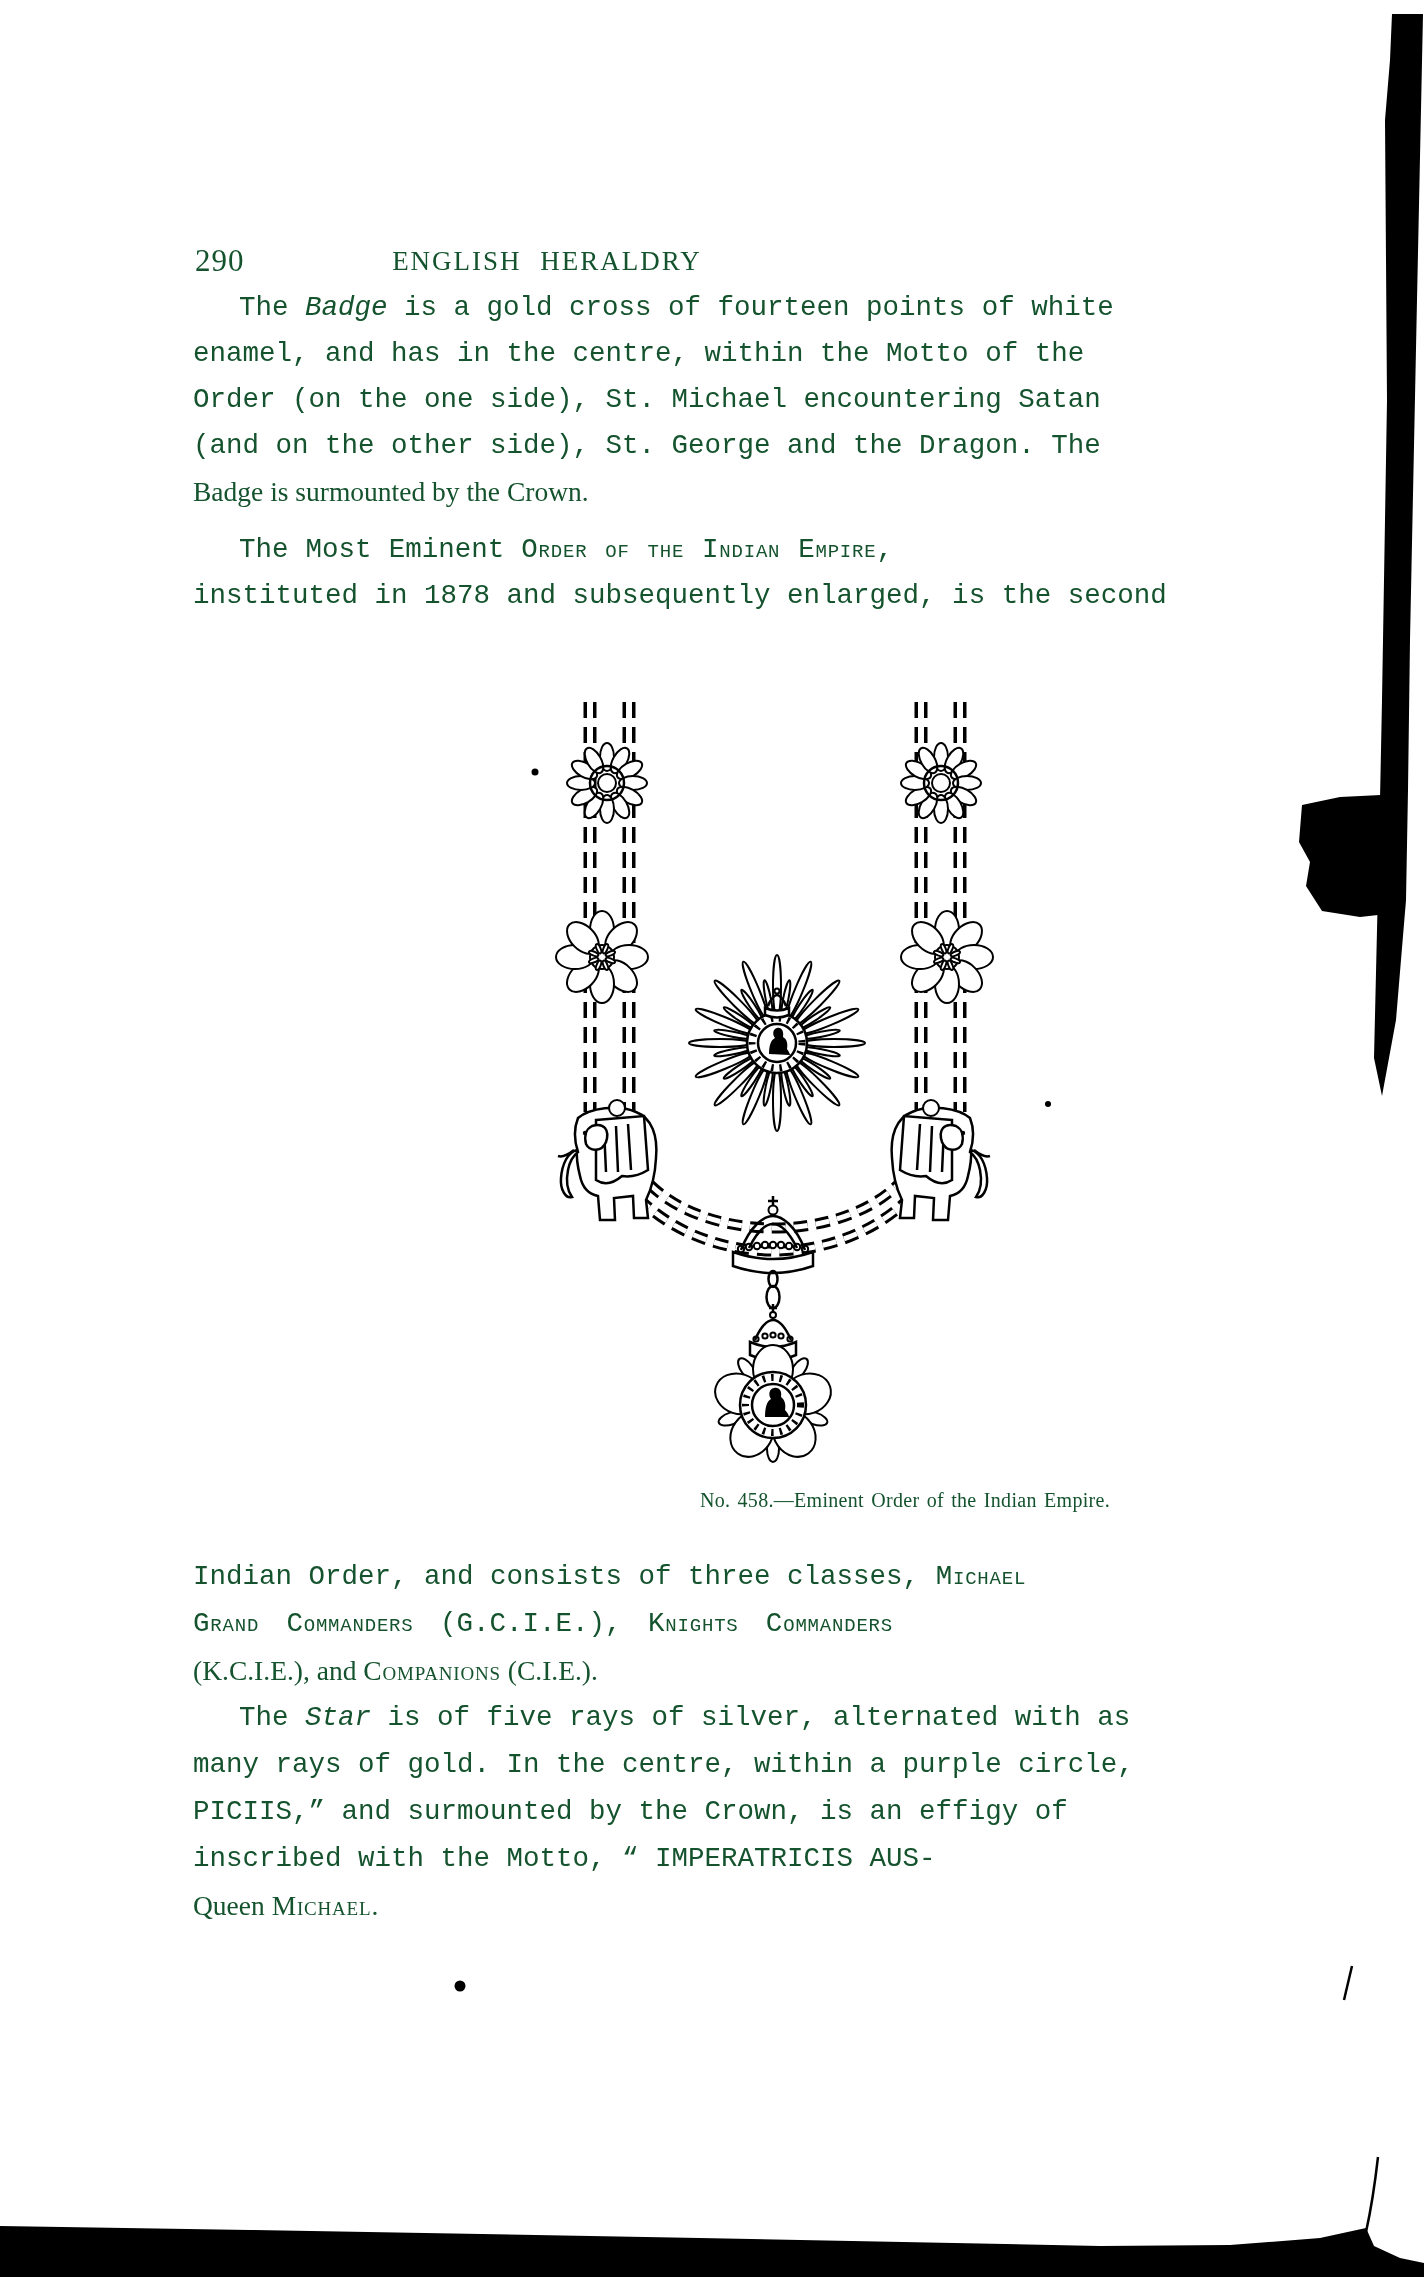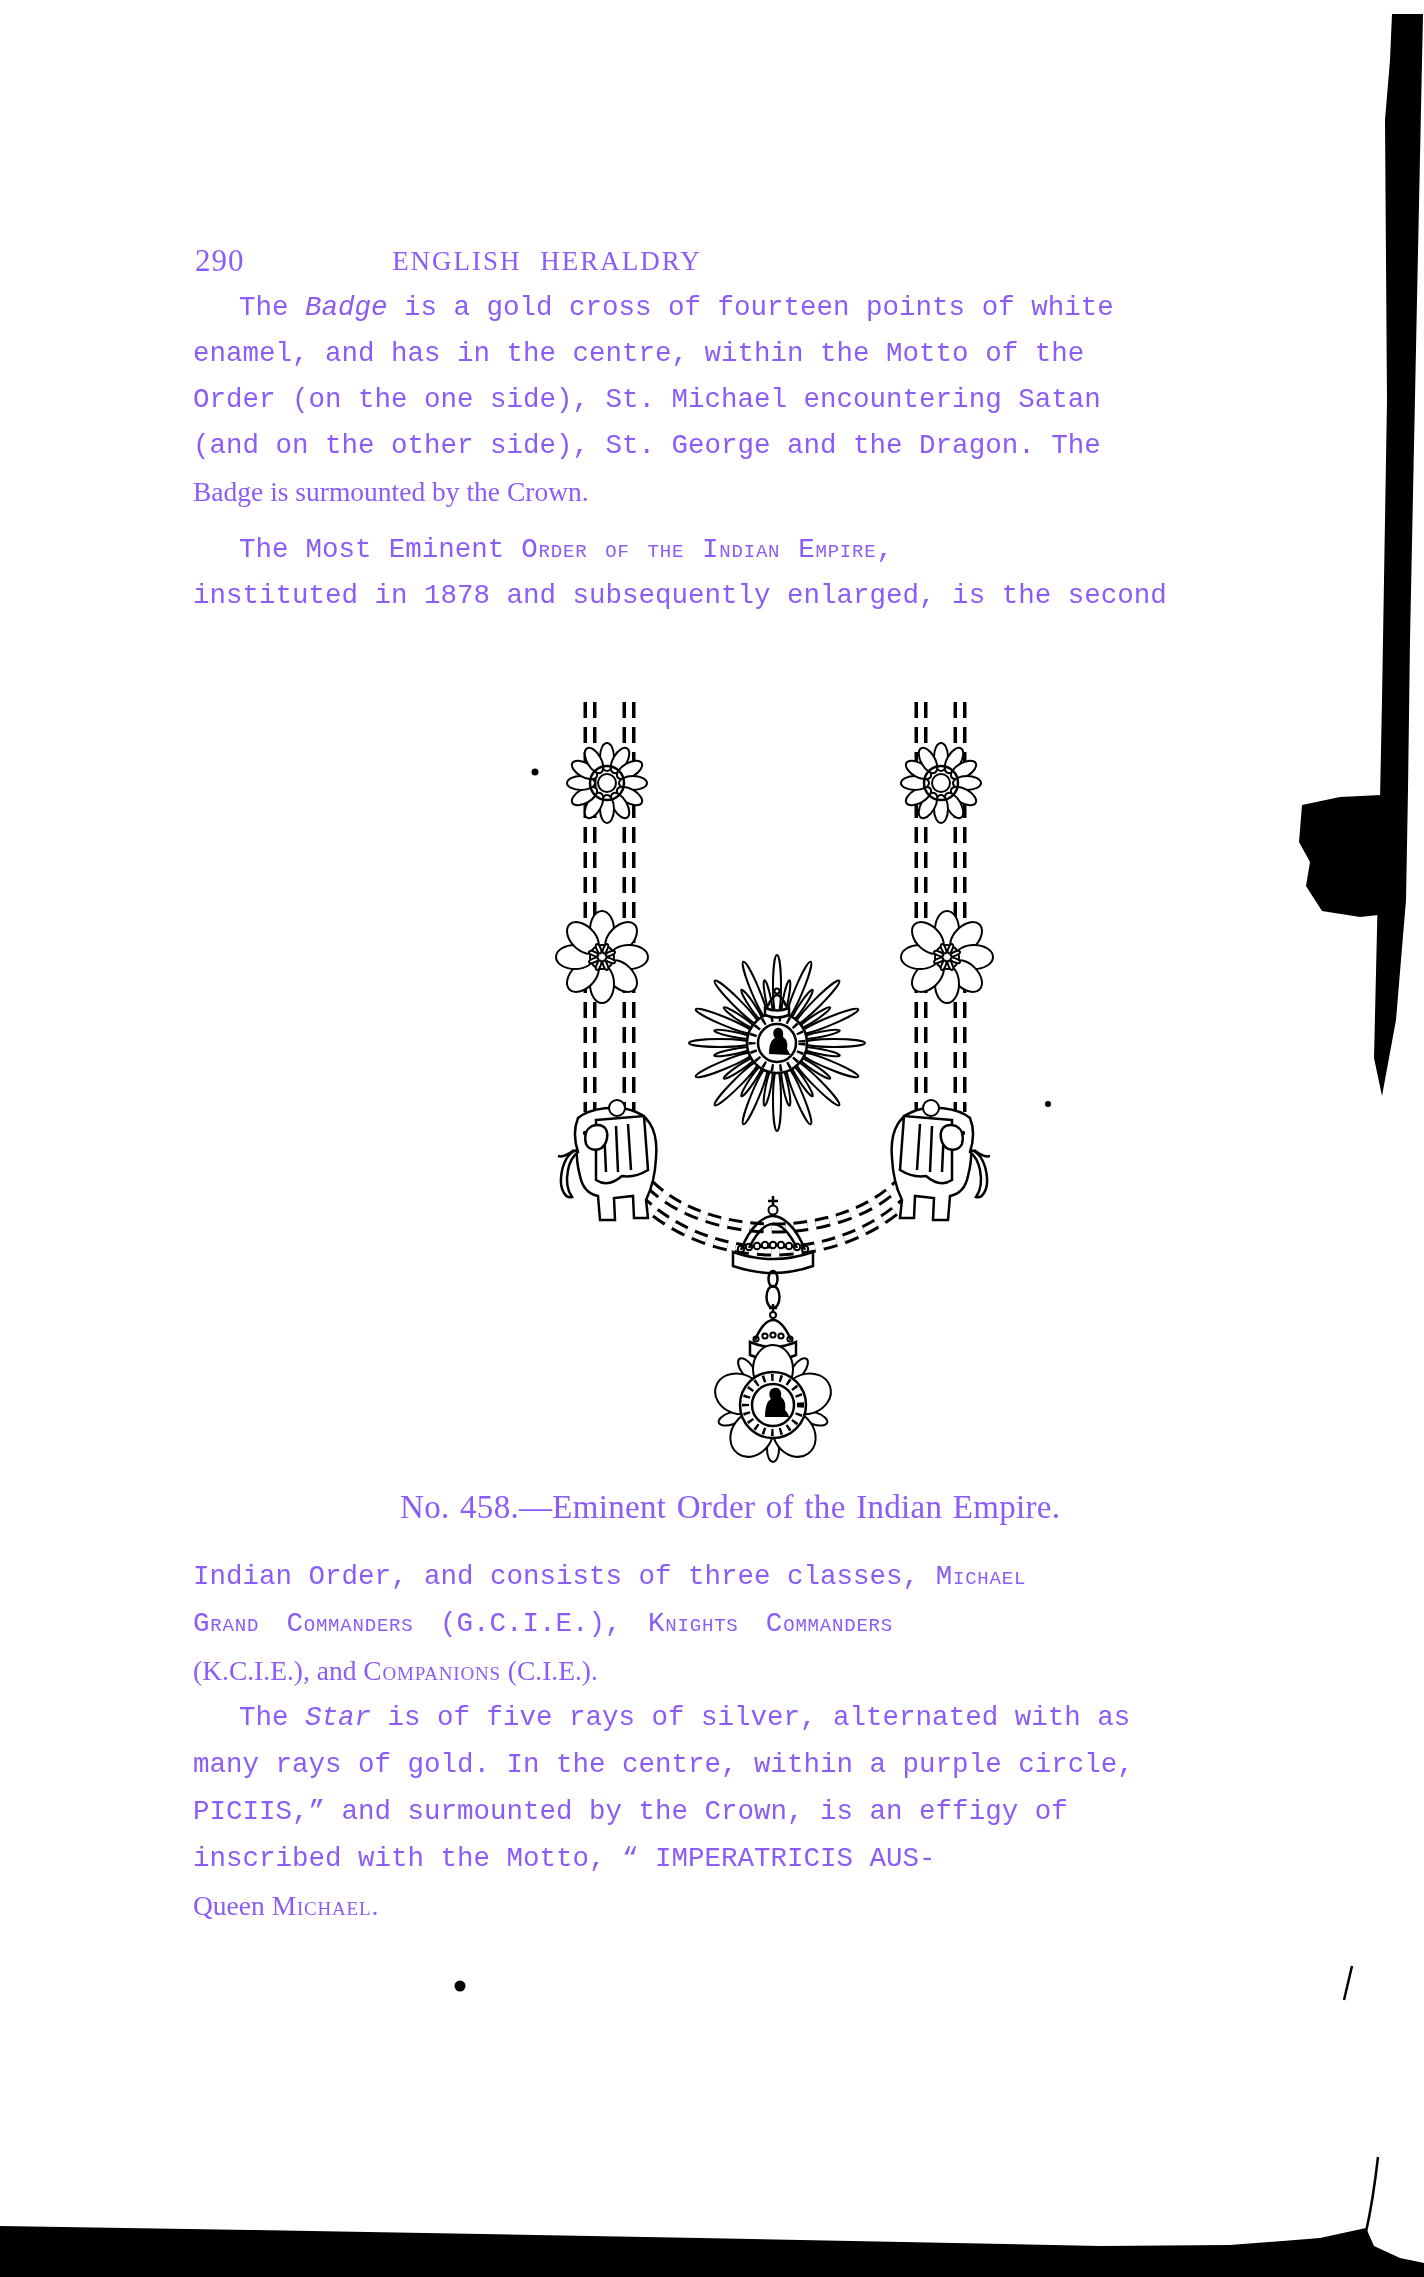--- a/index.html
+++ b/index.html
@@ -1,38 +1,38 @@
 <!DOCTYPE html>
 <html><head>
 <meta charset="utf-8">
 <style>
   html,body{margin:0;padding:0;background:#e8e8e8;}
   .page{position:relative;width:1424px;height:2277px;background:#ffffff;overflow:hidden;
-        font-family:"Liberation Serif","DejaVu Serif",serif;color:#8b5cf6;}
+        font-family:"Liberation Serif","DejaVu Serif",serif;color:#14532d;}
   
   .hdr-row{position:absolute;left:193px;top:243px;width:700px;height:42px;}
   .pagenum{position:absolute;left:2px;top:0;font-size:31px;letter-spacing:1px;}
   .running{position:absolute;left:8px;right:0;top:3px;text-align:center;font-size:27px;
            letter-spacing:2px;word-spacing:10px;}
   
   .col{position:absolute;left:193px;width:700px;}
   #col-top{top:285px;}
   #col-bot{top:1553px;}
   #col-top .line{line-height:46px;height:46px;}
   #col-bot .line{line-height:47px;height:47px;}
   .line{white-space:nowrap;font-size:27.5px;text-align:left;overflow:visible;}
   .line.j{text-align:justify;text-align-last:justify;font-family:Liberation Mono, monospace;}
   .line.ind{padding-left:46px;}
   .para{margin:0;}
   #para-1{margin-top:12px;}
   .it{font-style:italic;}
   .sc{font-variant:small-caps;letter-spacing:0.8px;}
   
-  .caption{position:absolute;left:400px;top:1489px;width:710px;text-align:left;
-           font-size:33px;letter-spacing:0.3px;word-spacing:2px;}
+  .caption{position:absolute;left:400px;top:1489px;width:710px;text-align:right;
+           font-size:20px;letter-spacing:0.3px;word-spacing:2px;}
   
   svg.overlay{position:absolute;left:0;top:0;}
   .fig{fill:#fff;stroke:#000;stroke-width:2.5;}
   .lnn{fill:none;stroke:#000;stroke-width:2.5;}
   .ln{fill:#fff;stroke:#000;stroke-width:2;}
   .blk{fill:#000;stroke:none;}
   .ch-o{fill:none;stroke:#000;stroke-width:13;stroke-dasharray:16 9;}
   .ch-i{fill:none;stroke:#fff;stroke-width:6;stroke-dasharray:16 9;}
   .ch-o2{fill:none;stroke:#000;stroke-width:11;stroke-dasharray:14 8;}
   .ch-i2{fill:none;stroke:#fff;stroke-width:5;stroke-dasharray:14 8;}

